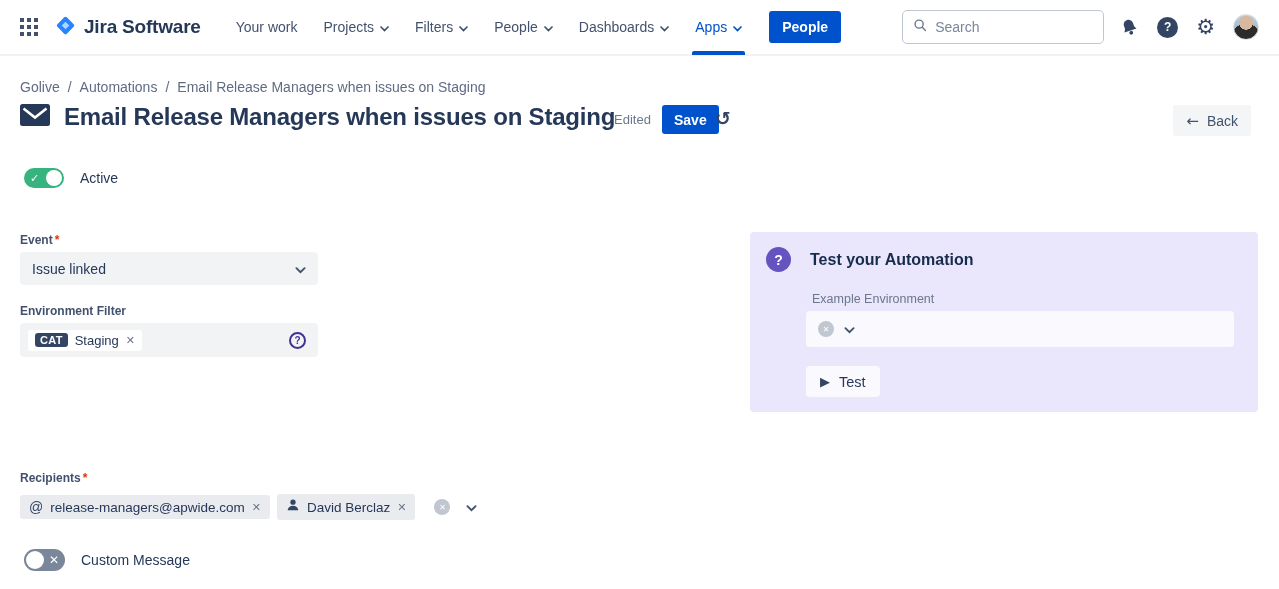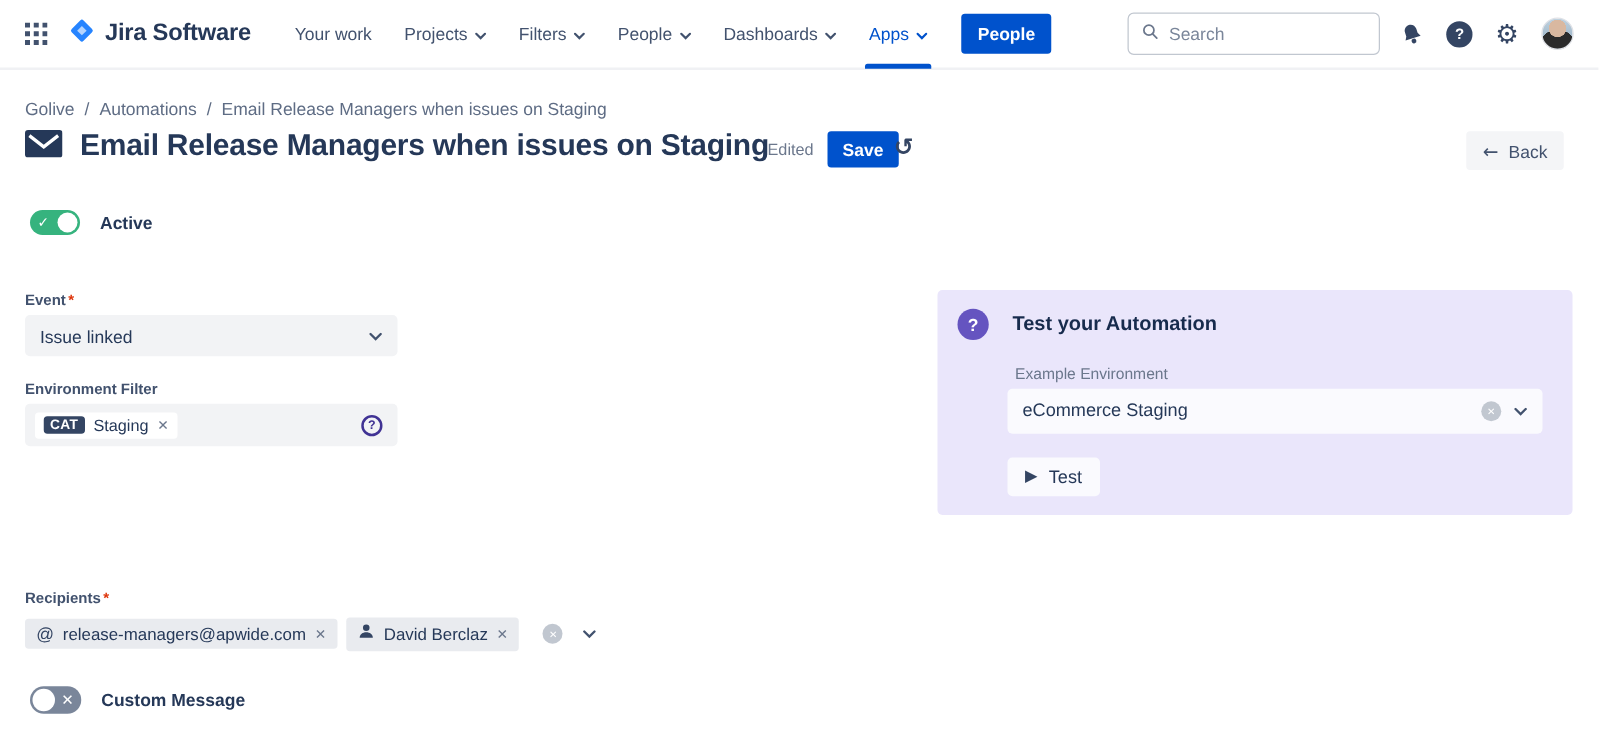--- a/index.html
+++ b/index.html
@@ -47,21 +47,21 @@
   .toggle-row { position:absolute; display:flex; align-items:center; gap:16px; }
   .toggle { position:relative; width:40px; height:20px; border-radius:11px; cursor:pointer; flex:none; }
   .toggle.on { background:#36B37E; }
   .toggle.off { background:#7A869A; }
   .toggle .knob { position:absolute; top:2px; width:16px; height:16px; background:#fff; border-radius:50%; }
   .toggle.on .knob { right:2px; }
   .toggle.off .knob { left:2px; }
   .toggle .mark { position:absolute; top:50%; transform:translateY(-50%); color:#fff; font-size:11px; font-weight:700; font-family:"DejaVu Sans",sans-serif; }
   .toggle.on .mark { left:6px; }
   .toggle.off .mark { right:6px; }
-  .toggle-label { font-size:14px; font-weight:700; color:#253858; }
+  .toggle-label { font-size:14px; font-weight:400; color:#253858; }
 
   
   .field-label { position:absolute; font-size:12px; font-weight:600; color:#42526E; }
   .req { color:#DE350B; margin-left:2px; }
   .select-box { position:absolute; left:20px; width:298px; height:33px; background:#F2F3F5; border-radius:4px; display:flex; align-items:center; padding:0 12px; cursor:pointer; }
   .select-value { font-size:14px; color:#253858; flex:1; }
   .env-chip { display:inline-flex; align-items:center; gap:7px; background:#fff; border-radius:3px; padding:3px 7px; margin-left:-4px; }
   .cat-badge { background:#344563; color:#fff; font-size:11px; font-weight:700; padding:1px 5px; border-radius:3px; letter-spacing:0.3px; }
   .chip-name { font-size:13px; color:#253858; }
   .chip-x { font-size:11px; font-weight:700; color:#6B778C; cursor:pointer; font-family:"DejaVu Sans",sans-serif; }
@@ -229,21 +229,20 @@
     </span>
     <span style="flex:1"></span>
     <span class="help-outline">?</span>
   </div>
 
   <div class="test-panel">
     <span class="panel-help">?</span>
     <div class="panel-title">Test your Automation</div>
     <div class="panel-field-label">Example Environment</div>
     <div class="panel-select">
-      <span class="select-value">eCommerce Staging</span>
       <span class="clear-circle">✕</span>
       <span class="chev" style="color:#42526E; margin-left:10px;"><svg width="11" height="7" viewBox="0 0 9 6" fill="none" stroke="currentColor" stroke-width="1.6" stroke-linecap="round">
             <path d="M1 1l3.5 3.5L8 1"></path>
           </svg></span>
     </div>
     <button class="test-btn">
       <span class="play-glyph">▶</span>
       <span class="test-label">Test</span>
     </button>
   </div>

